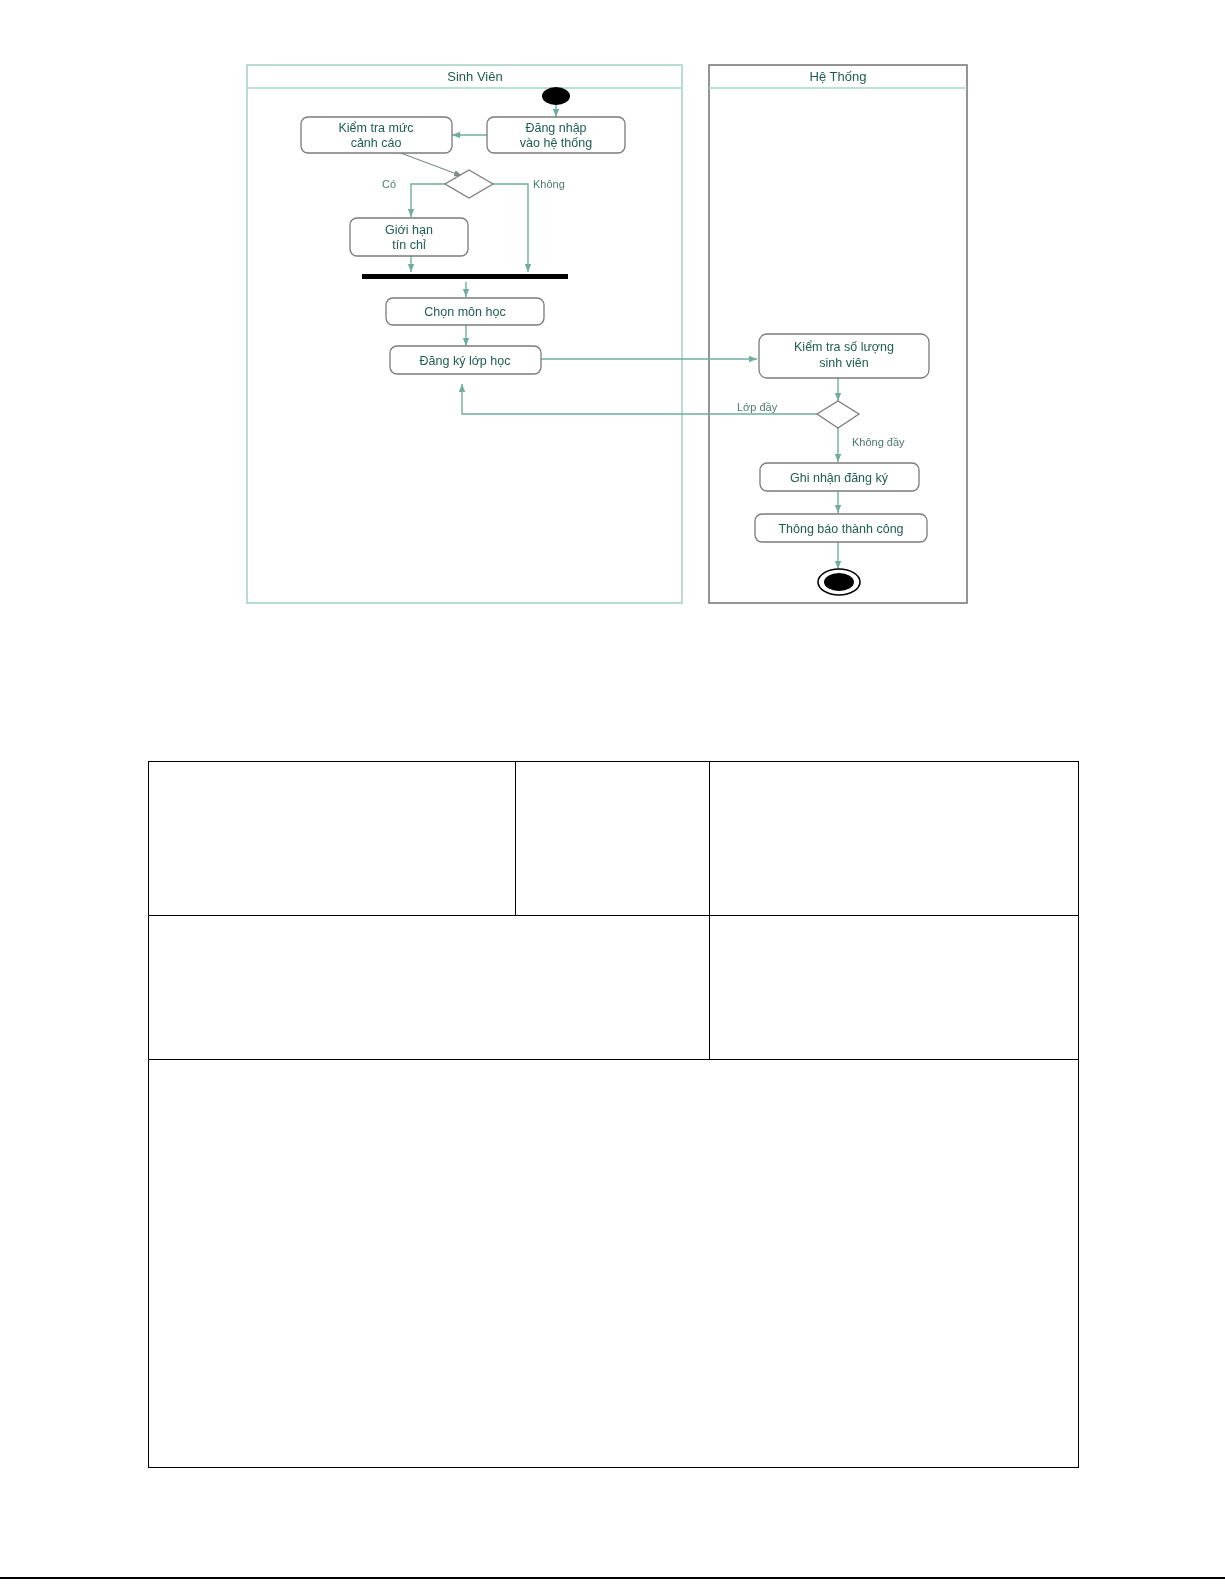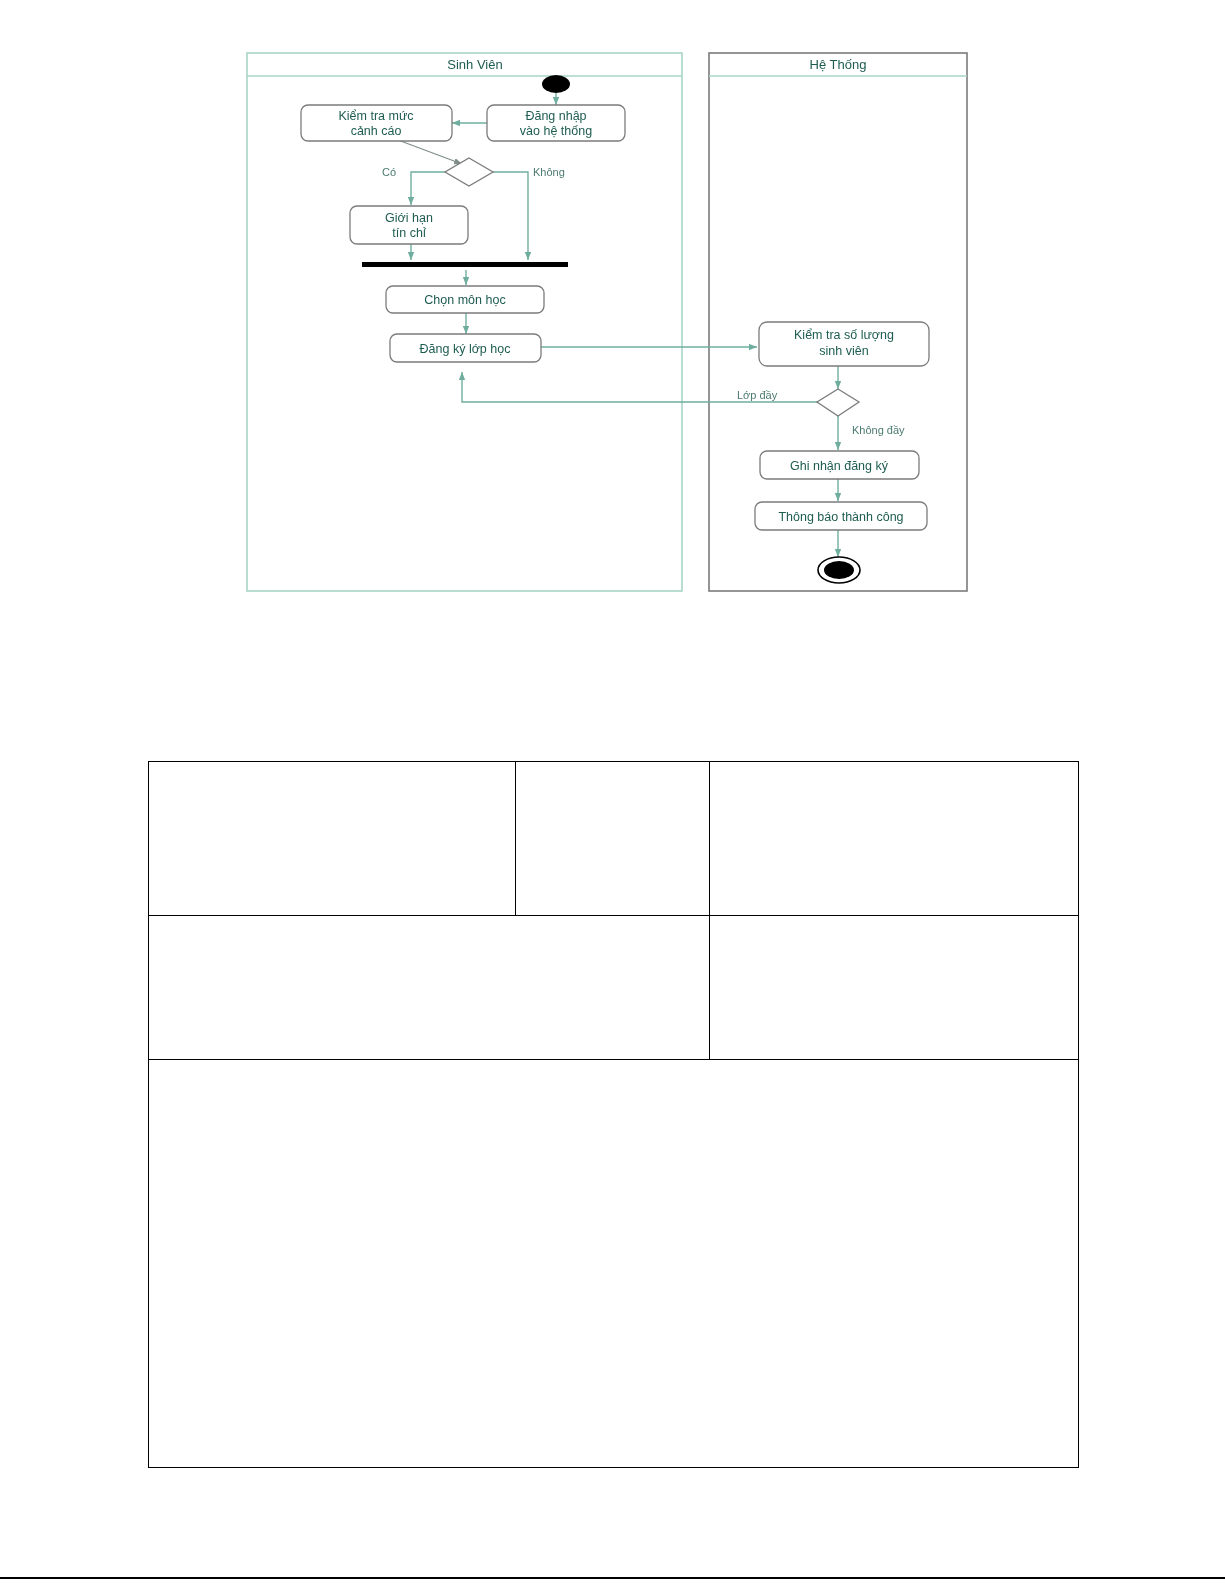--- a/index.html
+++ b/index.html
@@ -6,21 +6,21 @@
   body{
     width:1225px;height:1585px;
     background:#ffffff;
     font-family:"Liberation Sans", sans-serif;
     position:relative;
     overflow:hidden;
   }
   .page{position:absolute;left:0;top:0;width:1225px;height:1585px;}
 
   
-  .diagram-wrap{position:absolute;left:0;top:0;width:1140px;height:620px;}
+  .diagram-wrap{position:absolute;left:0;top:12px;width:1140px;height:620px;}
   .diagram-svg{position:absolute;left:0;top:0;}
 
   .node-label{
     font-size:12.5px;
     fill:#1d5c4f;
     text-anchor:middle;
     font-family:"Liberation Sans", sans-serif;
   }
   .lane-title{
     font-size:13px;

